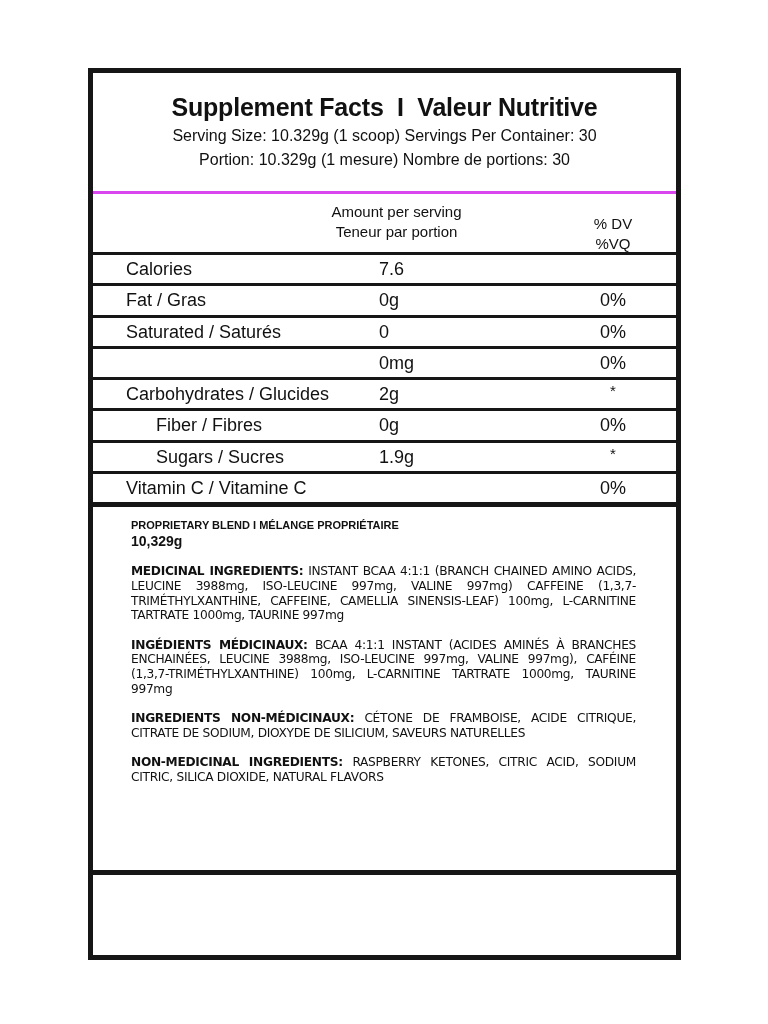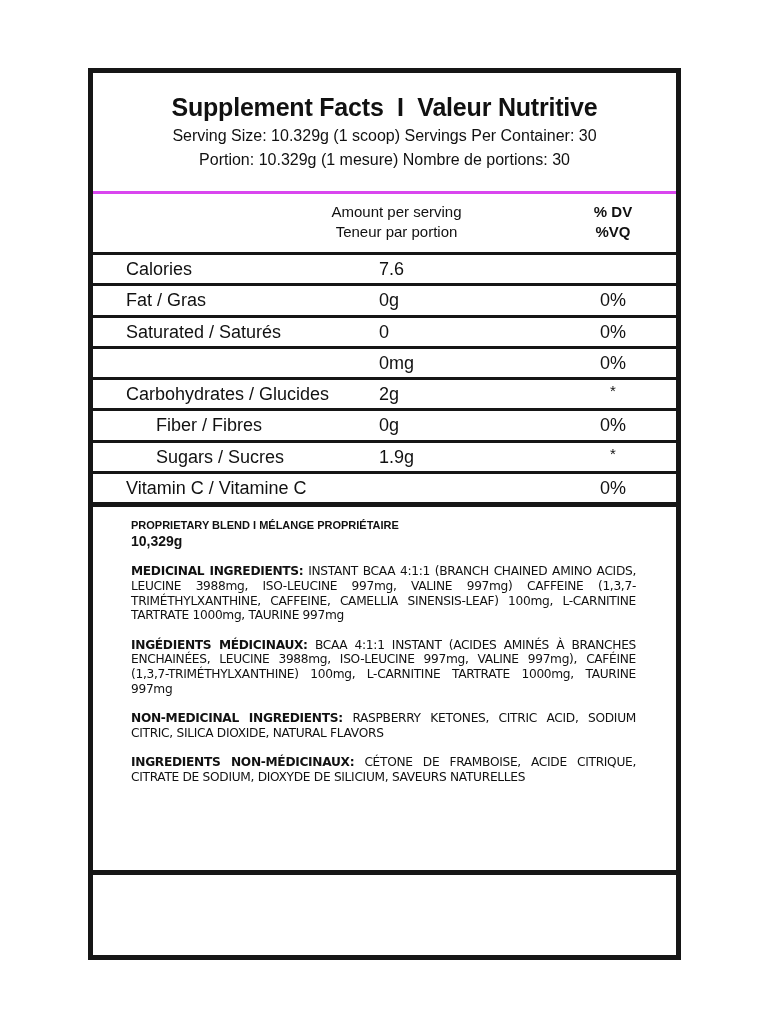--- a/index.html
+++ b/index.html
@@ -6,21 +6,21 @@
   body { width: 768px; height: 1024px; position: relative; font-family: "Liberation Sans", sans-serif; color: #111; }
   .label {
     position: absolute; left: 88px; top: 68px; width: 583px; height: 882px;
     border: 5px solid #161616; background: #fff;
   }
   .header { height: 118px; border-bottom: 3px solid #d946ef; text-align: center; }
   .title { font-weight: bold; font-size: 25px; padding-top: 20px; letter-spacing: -0.2px; }
   .serving { font-size: 16px; margin-top: 2px; line-height: 24px; }
   .colhead { height: 58px; border-bottom: 3px solid #161616; position: relative; font-size: 15px; line-height: 20px; }
   .colhead .amt { position: absolute; left: 226px; top: 8px; text-align: center; width: 155px; }
-  .colhead .dv { position: absolute; left: 490px; top: 8px; text-align: center; width: 60px; font-weight: bold; }
+  .colhead .dv { position: absolute; left: 490px; top: 20px; text-align: center; width: 60px; }
   .row { height: 28.3px; border-bottom: 3px solid #161616; position: relative; font-size: 18px; }
   .row span { position: absolute; top: 4px; }
   .row .name { left: 33px; }
   .row .name.indent { left: 63px; }
   .row .amount { left: 286px; }
   .row .pct { left: 490px; width: 60px; text-align: center; }
   .row .pct.star { top: 2px; font-size: 15px; }
   .row.last { border-bottom: 5px solid #161616; }
   .blend { padding: 10px 40px 0 38px; height: 353px; border-bottom: 5px solid #161616; }
   .blend-title { font-weight: bold; font-size: 11px; line-height: 17px; }
@@ -94,20 +94,20 @@
   <div class="blend">
     <div class="blend-title">PROPRIETARY BLEND I MÉLANGE PROPRIÉTAIRE</div>
     <div class="blend-weight">10,329g</div>
     <div class="para">
       <b>MEDICINAL INGREDIENTS:</b><span> INSTANT BCAA 4:1:1 (BRANCH CHAINED AMINO ACIDS, LEUCINE 3988mg, ISO-LEUCINE 997mg, VALINE 997mg) CAFFEINE (1,3,7-TRIMÉTHYLXANTHINE, CAFFEINE, CAMELLIA SINENSIS-LEAF) 100mg, L-CARNITINE TARTRATE 1000mg, TAURINE 997mg</span>
     </div>
     <div class="para">
       <b>INGÉDIENTS MÉDICINAUX:</b><span> BCAA 4:1:1 INSTANT (ACIDES AMINÉS À BRANCHES ENCHAINÉES, LEUCINE 3988mg, ISO-LEUCINE 997mg, VALINE 997mg), CAFÉINE (1,3,7-TRIMÉTHYLXANTHINE) 100mg, L-CARNITINE TARTRATE 1000mg, TAURINE 997mg</span>
     </div>
     <div class="para">
-      <b>NON-MEDICINAL INGREDIENTS:</b><span> RASPBERRY KETONES, CITRIC ACID, SODIUM CITRIC, SILICA DIOXIDE, NATURAL FLAVORS</span>
+      <b>INGREDIENTS NON-MÉDICINAUX:</b><span> CÉTONE DE FRAMBOISE, ACIDE CITRIQUE, CITRATE DE SODIUM, DIOXYDE DE SILICIUM, SAVEURS NATURELLES</span>
     </div>
     <div class="para">
-      <b>INGREDIENTS NON-MÉDICINAUX:</b><span> CÉTONE DE FRAMBOISE, ACIDE CITRIQUE, CITRATE DE SODIUM, DIOXYDE DE SILICIUM, SAVEURS NATURELLES</span>
+      <b>NON-MEDICINAL INGREDIENTS:</b><span> RASPBERRY KETONES, CITRIC ACID, SODIUM CITRIC, SILICA DIOXIDE, NATURAL FLAVORS</span>
     </div>
   </div>
 
 </div>
 
 </body></html>

